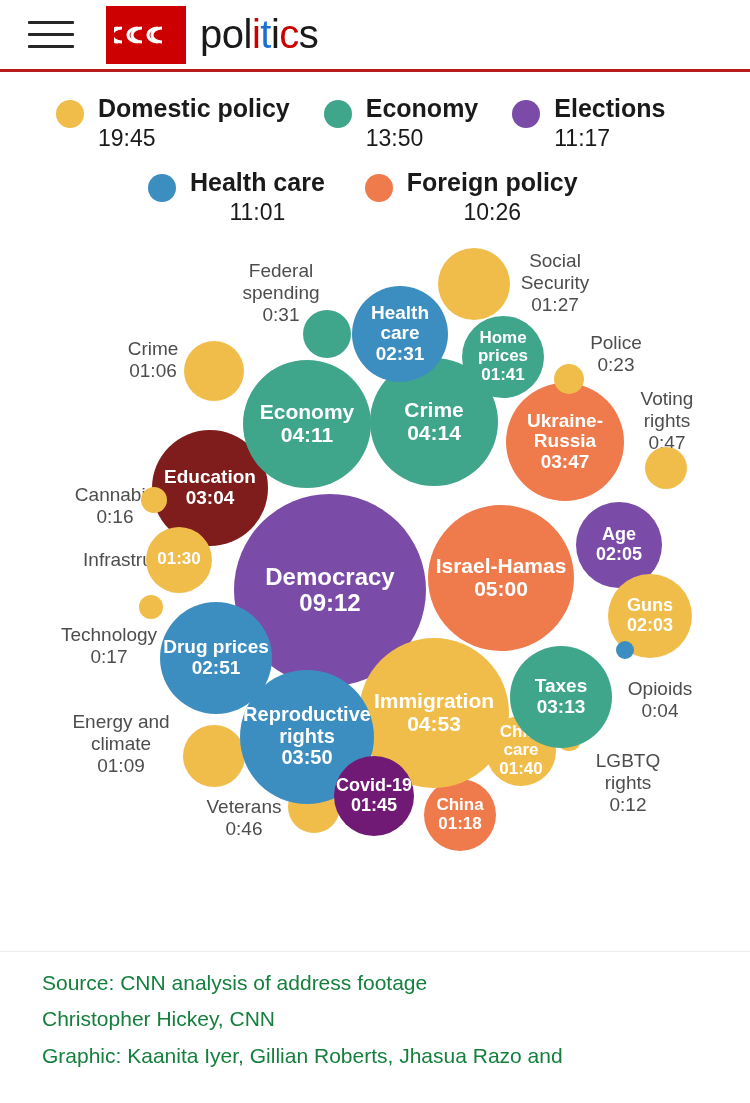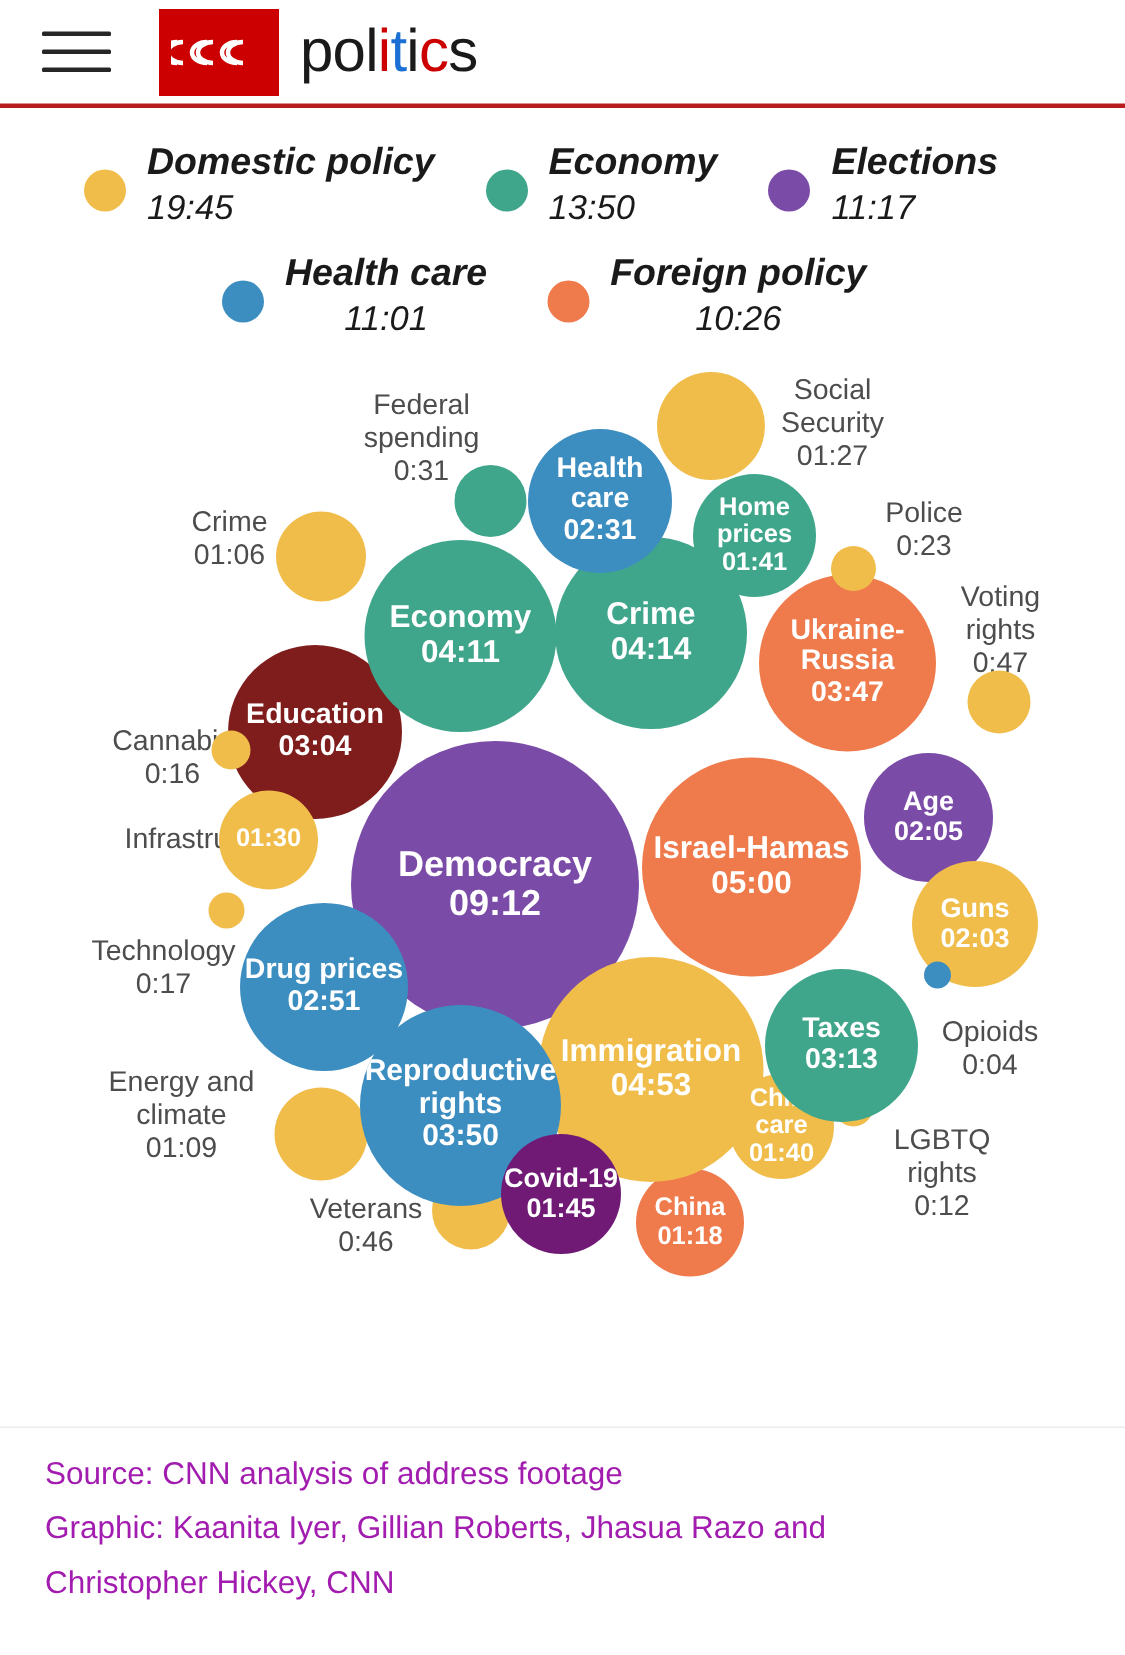--- a/index.html
+++ b/index.html
@@ -70,24 +70,23 @@
   }
   .legend-row {
     display: flex;
     align-items: flex-start;
     gap: 34px;
   }
   .legend-row.row1 { padding-left: 28px; }
   .legend-row.row2 { padding-left: 120px; margin-top: 14px; gap: 40px; }
   .legend-item {
     display: flex;
-    align-items: center;
+    align-items: flex-start;
     gap: 14px;
     white-space: nowrap;
-    font-style: italic;
   }
   .legend-dot {
     width: 28px; height: 28px;
     border-radius: 50%;
     flex: 0 0 auto;
     margin-top: 6px;
   }
   .legend-label {
     font-size: 25px;
     font-weight: 700;
@@ -137,23 +136,23 @@
   
   .footer {
     position: absolute;
     left: 0; right: 0;
     bottom: 0;
     padding: 16px 30px 26px 30px;
     border-top: 1px solid #ececec;
     background: #fff;
   }
   .footer p {
-    margin: 0 0 6px 0;
+    margin: 0 0 6px 12px;
     font-size: 21px;
-    color: #a21caf;
+    color: #15803d;
     line-height: 1.45;
   }
 </style>
 </head>
 <body>
 
 <div id="page">
 
   <div class="header">
     <div class="hamburger">
@@ -335,17 +334,17 @@
     <div class="bubble" style="left:334px; top:518px; width:80px; height:80px; background:#701a75; font-size:18px;">
       <span class="b-label">Covid-19</span>
       <span class="b-val">01:45</span>
     </div>
     <div class="bubble" style="left:616px; top:403px; width:18px; height:18px; background:#3d8ec0;"></div>
 
   </div>
 
   <div class="footer">
     <p>Source: CNN analysis of address footage</p>
+    <p>Christopher Hickey, CNN</p>
     <p>Graphic: Kaanita Iyer, Gillian Roberts, Jhasua Razo and</p>
-    <p>Christopher Hickey, CNN</p>
   </div>
 
 </div>
 
 </body></html>

